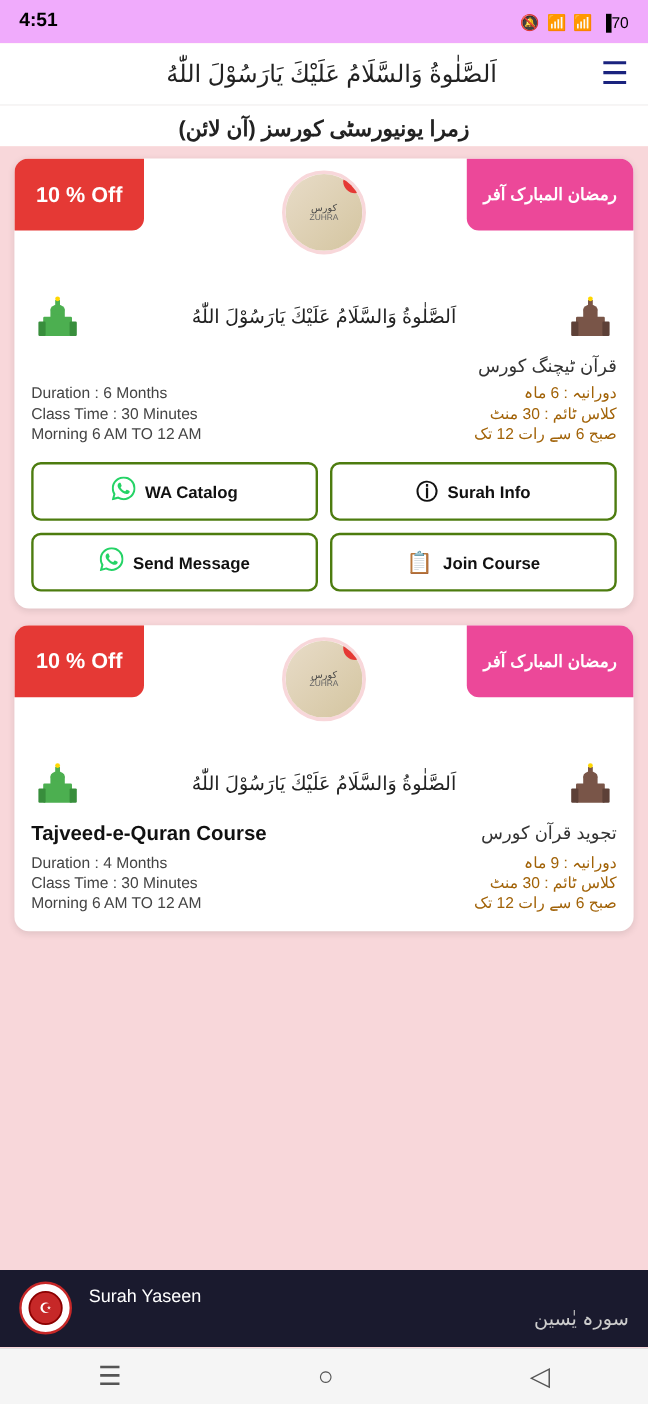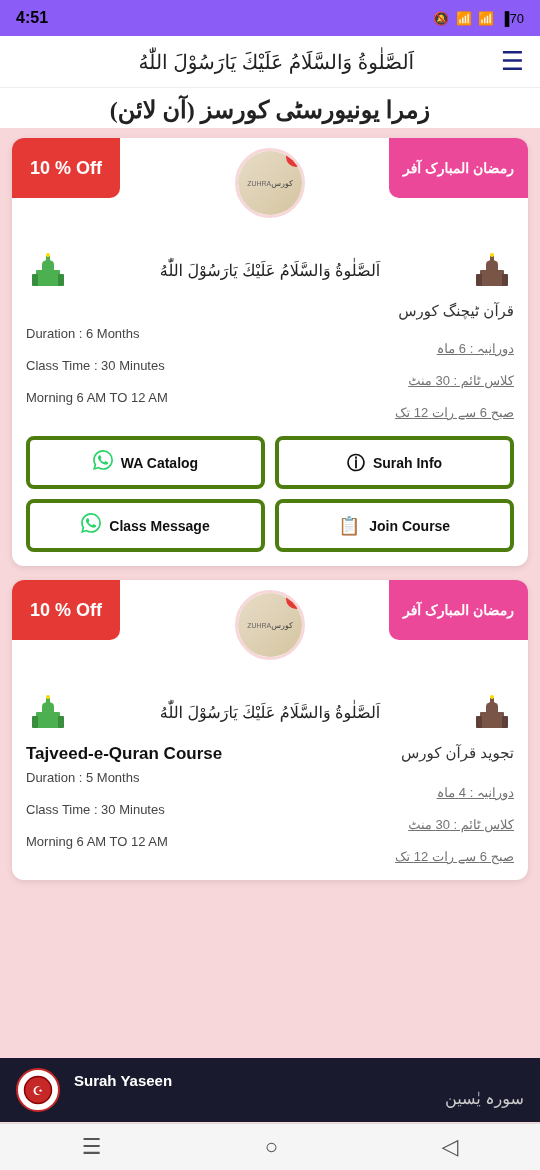--- a/index.html
+++ b/index.html
@@ -7,21 +7,21 @@
     body {
       width: 540px;
       min-height: 1170px;
       background: #f8d7da;
       font-family: Arial, sans-serif;
       overflow-x: hidden;
     }
 
     
     .status-bar {
-      background: #8b5cf6;
+      background: #f0abfc;
       display: flex;
       justify-content: space-between;
       align-items: center;
       padding: 8px 16px;
       height: 36px;
     }
     .status-time {
       font-size: 16px;
       font-weight: bold;
       color: #000;
@@ -57,25 +57,24 @@
       cursor: pointer;
     }
 
     
     .sub-header {
       background: white;
       text-align: center;
       padding: 8px 16px 4px;
     }
     .sub-header-title {
-      font-size: 24px;
+      font-size: 18px;
       color: #222;
       direction: rtl;
       font-weight: bold;
-      font-family: Liberation Serif, serif;
     }
     .sub-header-desc {
       font-size: 12px;
       color: #444;
       direction: rtl;
       line-height: 1.6;
       padding: 4px 8px 8px;
     }
 
     
@@ -209,48 +208,46 @@
       color: #333;
       direction: rtl;
       text-align: right;
       flex: 1;
     }
 
     .course-details {
       display: flex;
       justify-content: space-between;
       margin-bottom: 2px;
-      flex-direction: column;
     }
 
     .detail-left {
       font-size: 13px;
       color: #444;
     }
 
     .detail-right {
       font-size: 13px;
-      color: #737373;
-      direction: rtl;
-      text-decoration: underline;
+      color: #a16207;
+      direction: rtl;
     }
 
     .card-buttons {
       display: grid;
       grid-template-columns: 1fr 1fr;
       gap: 10px;
       margin-top: 16px;
     }
 
     .card-btn {
       display: flex;
       align-items: center;
       justify-content: center;
       gap: 8px;
-      border: 4px solid #4d7c0f;
+      border: 2px solid #4d7c0f;
       border-radius: 8px;
       padding: 10px 8px;
       font-size: 14px;
       font-weight: bold;
       color: #111;
       background: white;
       cursor: pointer;
     }
 
     .btn-icon {
@@ -283,21 +280,21 @@
       border: 2px solid #c62828;
       overflow: hidden;
     }
 
     .player-text {
       flex: 1;
     }
 
     .player-title {
       font-size: 15px;
-      font-weight: bold;
+      font-weight: normal;
       color: white;
     }
 
     .player-subtitle {
       font-size: 16px;
       color: #ccc;
       direction: rtl;
       text-align: right;
     }
 
@@ -327,21 +324,21 @@
       width: 40px;
       height: 40px;
     }
 
     
     .thumb-inner {
       width: 100%;
       height: 100%;
       background: linear-gradient(135deg, #e8dcc8, #d4c5a0);
       display: flex;
-      flex-direction: row;
+      flex-direction: column;
       align-items: center;
       justify-content: center;
       font-size: 9px;
       color: #555;
       text-align: center;
       padding: 4px;
       direction: rtl;
     }
   </style>
 </head>
@@ -442,21 +439,21 @@
           <span class="btn-icon">ⓘ</span>
           <span>Surah Info</span>
         </button>
 
         <button class="card-btn">
           <span class="btn-icon">
             <svg width="20" height="20" viewBox="0 0 24 24" fill="#25d366">
                 <path d="M17.472 14.382c-.297-.149-1.758-.867-2.03-.967-.273-.099-.471-.148-.67.15-.197.297-.767.966-.94 1.164-.173.199-.347.223-.644.075-.297-.15-1.255-.463-2.39-1.475-.883-.788-1.48-1.761-1.653-2.059-.173-.297-.018-.458.13-.606.134-.133.298-.347.446-.52.149-.174.198-.298.298-.497.099-.198.05-.371-.025-.52-.075-.149-.669-1.612-.916-2.207-.242-.579-.487-.5-.669-.51-.173-.008-.371-.01-.57-.01-.198 0-.52.074-.792.372-.272.297-1.04 1.016-1.04 2.479 0 1.462 1.065 2.875 1.213 3.074.149.198 2.096 3.2 5.077 4.487.709.306 1.262.489 1.694.625.712.227 1.36.195 1.871.118.571-.085 1.758-.719 2.006-1.413.248-.694.248-1.289.173-1.413-.074-.124-.272-.198-.57-.347m-5.421 7.403h-.004a9.87 9.87 0 01-5.031-1.378l-.361-.214-3.741.982.998-3.648-.235-.374a9.86 9.86 0 01-1.51-5.26c.001-5.45 4.436-9.884 9.888-9.884 2.64 0 5.122 1.03 6.988 2.898a9.825 9.825 0 012.893 6.994c-.003 5.45-4.437 9.884-9.885 9.884m8.413-18.297A11.815 11.815 0 0012.05 0C5.495 0 .16 5.335.157 11.892c0 2.096.547 4.142 1.588 5.945L.057 24l6.305-1.654a11.882 11.882 0 005.683 1.448h.005c6.554 0 11.89-5.335 11.893-11.893a11.821 11.821 0 00-3.48-8.413z"></path>
               </svg>
           </span>
-          <span>Class Message</span>
+          <span>Send Message</span>
         </button>
 
         <button class="card-btn">
           <span class="btn-icon">📋</span>
           <span>Join Course</span>
         </button>
       </div>
     </div>
   </div>
 
@@ -501,22 +498,22 @@
           </svg>
         </div>
       </div>
 
       <div class="course-titles">
         <span class="course-title-en">Tajveed-e-Quran Course</span>
         <span class="course-title-ur">تجوید قرآن کورس</span>
       </div>
 
       <div class="course-details">
-        <span class="detail-left">Duration : 5 Months</span>
-        <span class="detail-right">دورانیہ : 4 ماہ</span>
+        <span class="detail-left">Duration : 4 Months</span>
+        <span class="detail-right">دورانیہ : 9 ماہ</span>
       </div>
       <div class="course-details">
         <span class="detail-left">Class Time : 30 Minutes</span>
         <span class="detail-right">کلاس ٹائم : 30 منٹ</span>
       </div>
       <div class="course-details">
         <span class="detail-left">Morning 6 AM TO 12 AM</span>
         <span class="detail-right">صبح 6 سے رات 12 تک</span>
       </div>
     </div>

